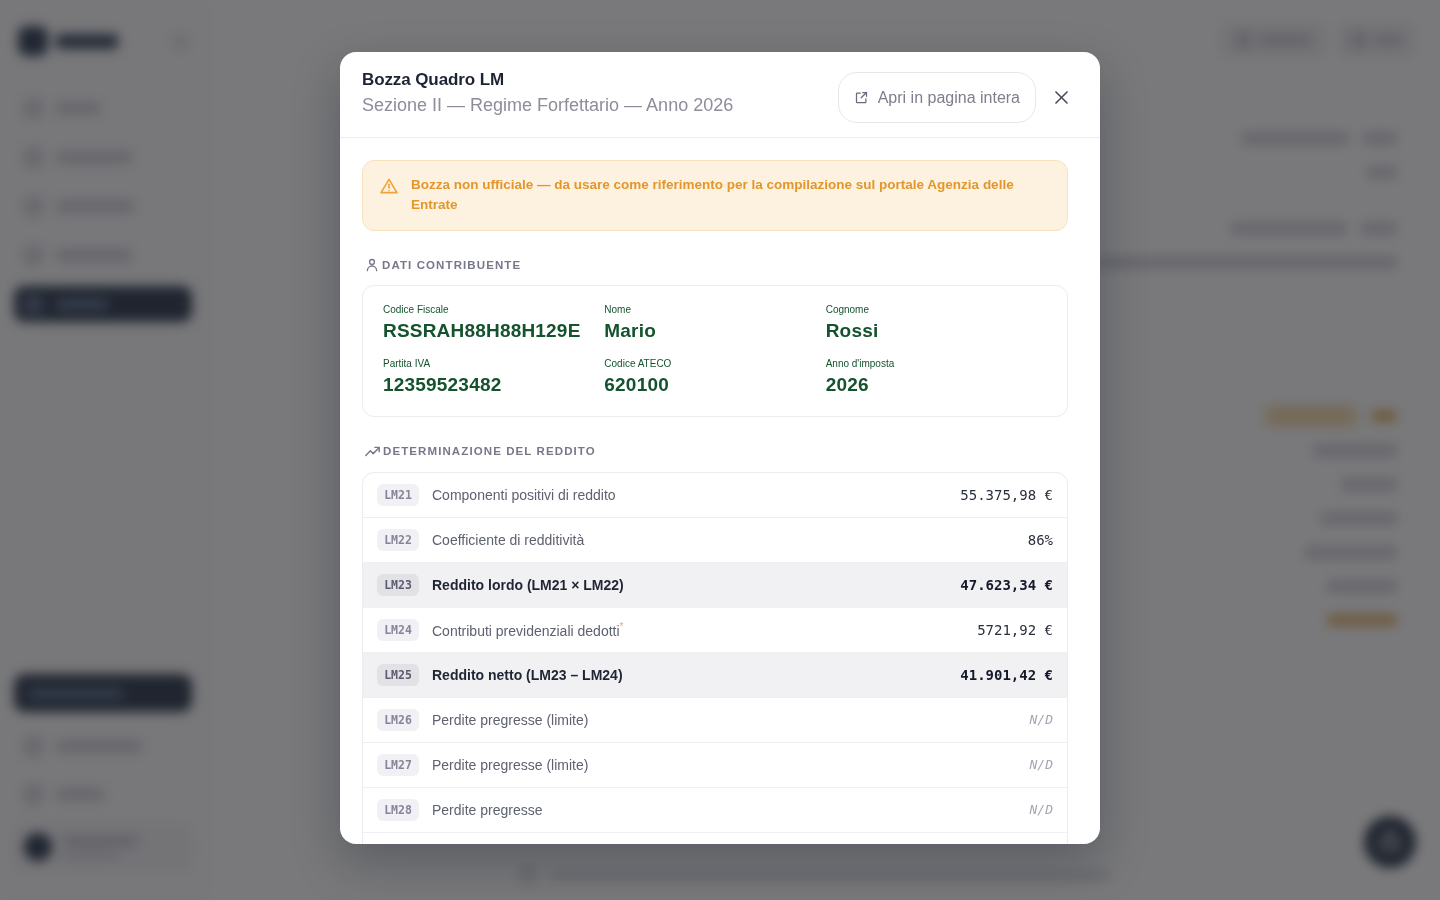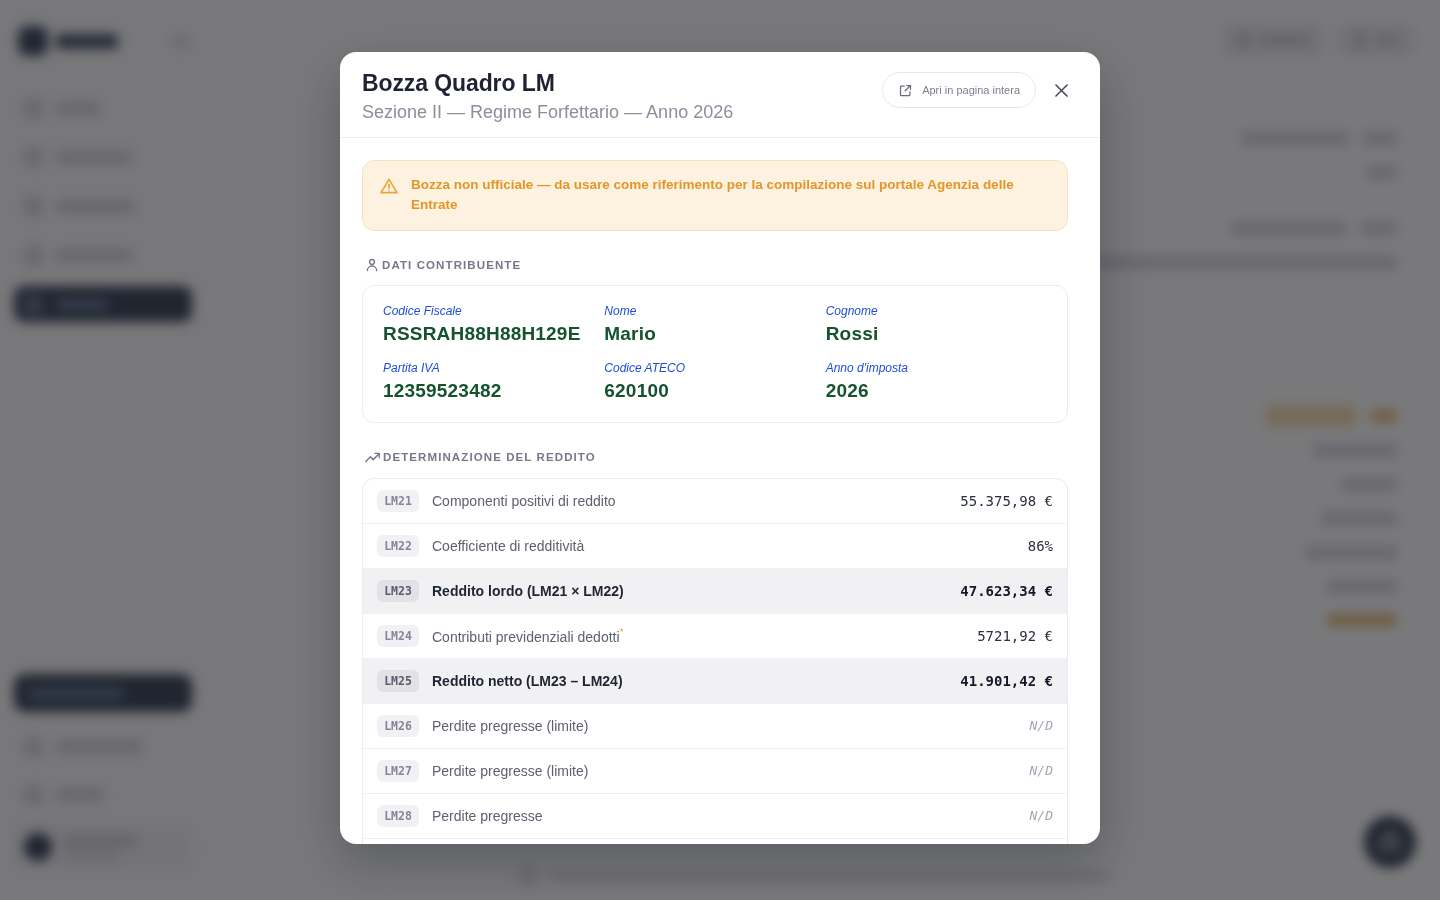--- a/index.html
+++ b/index.html
@@ -87,28 +87,28 @@
     background: #ffffff; border-radius: 16px;
     box-shadow: 0 18px 48px rgba(15,20,35,0.28);
     overflow: hidden; display: flex; flex-direction: column;
   }
   .modal-header {
     display: flex; align-items: flex-start;
     padding: 18px 22px 14px 22px;
     border-bottom: 1px solid #eeeef2;
     flex: 0 0 auto;
   }
-  .modal-title { font-size: 23px; font-weight: bold; color: #1d2333; letter-spacing: -0.1px; }
+  .modal-title { font-size: 17px; font-weight: bold; color: #1d2333; letter-spacing: -0.1px; }
   .modal-sub { font-size: 18px; color: #8d8d9c; margin-top: 5px; }
   .header-actions { margin-left: auto; display: flex; align-items: center; gap: 8px; padding-top: 2px; }
   .open-full {
     display: flex; align-items: center; gap: 9px;
-    height: 36px; padding: 0 15px;
+    height: 51px; padding: 0 15px;
     border: 1px solid #e6e6ec; border-radius: 19px;
-    background: #fff; font-size: 11px; color: #7e7e8d; cursor: pointer;
+    background: #fff; font-size: 16px; color: #7e7e8d; cursor: pointer;
   }
   .icon-btn {
     width: 34px; height: 34px; border: none; background: none;
     display: flex; align-items: center; justify-content: center;
     cursor: pointer; border-radius: 8px;
   }
 
   .modal-body { flex: 1; overflow: hidden; padding: 22px 32px 0 22px; }
 
   .alert {
@@ -126,21 +126,21 @@
     font-size: 11.5px; font-weight: bold; letter-spacing: 1.1px;
     color: #77778a; text-transform: uppercase;
   }
 
   .info-card {
     border: 1px solid #ebebf0; border-radius: 12px;
     padding: 18px 20px 20px 20px;
     display: grid; grid-template-columns: repeat(3, 1fr);
     row-gap: 16px;
   }
-  .field-label { font-size: 12px; color: #1d4ed8; margin-bottom: 5px; font-style: italic; }
+  .field-label { font-size: 10px; color: #14532d; margin-bottom: 5px; }
   .field-value {
     font-family: Liberation Sans, sans-serif;
     font-size: 19px; font-weight: bold; color: #14532d; letter-spacing: 0.2px;
   }
 
   .rows { border: 1px solid #ebebf0; border-radius: 12px; overflow: hidden; }
   .row {
     display: flex; align-items: center;
     height: 45px; padding: 0 14px;
     border-bottom: 1px solid #f0f0f4;

